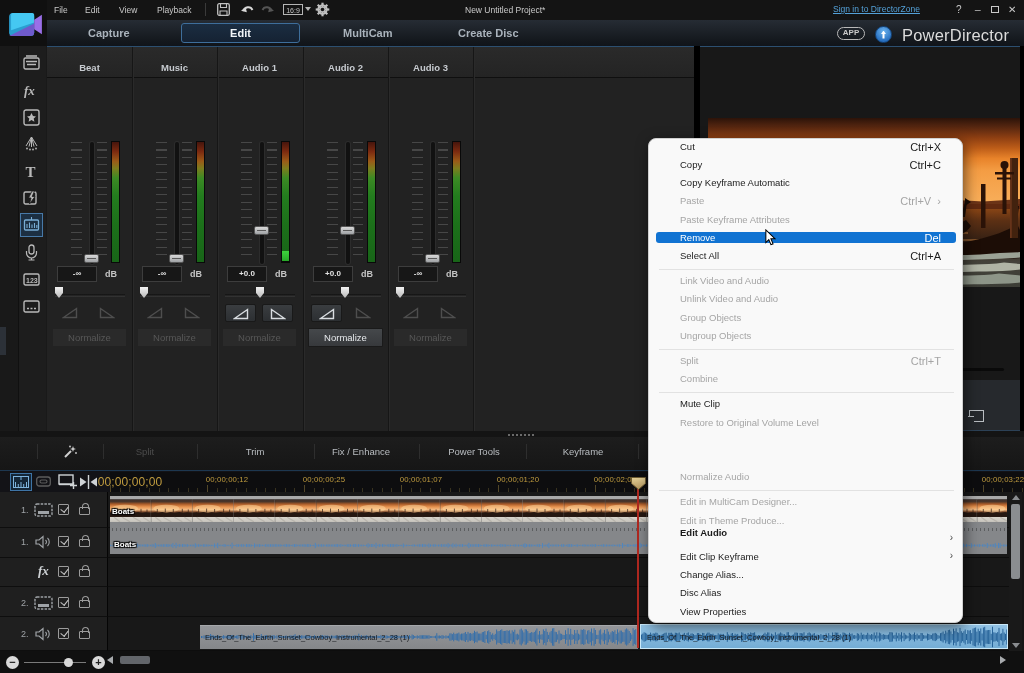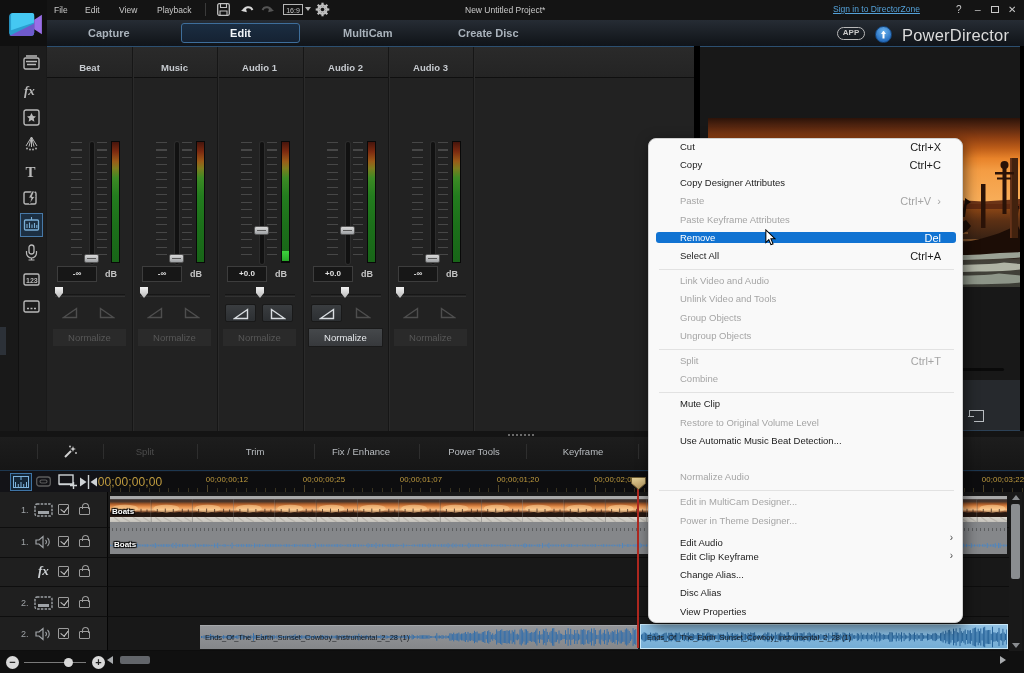--- a/index.html
+++ b/index.html
@@ -592,47 +592,46 @@
 <div class="abs" id="ztrack"></div>
 <div class="abs" id="zdot"></div>
 <div class="abs zbtn" style="left:92px;">+</div>
 <div class="abs" id="hscroll"></div>
 
 <div class="abs" id="menu">
     <div class="mi" style="top:1.8px;">Cut</div>
     <div class="msc" style="top:1.8px;">Ctrl+X</div>
     <div class="mi" style="top:20.0px;">Copy</div>
     <div class="msc" style="top:20.0px;">Ctrl+C</div>
-    <div class="mi" style="top:38.2px;">Copy Designer Attributes</div>
+    <div class="mi" style="top:38.2px;">Copy Keyframe Automatic</div>
     <div class="mi dis" style="top:56.4px;">Paste</div>
     <div class="msc dis" style="top:56.4px;">Ctrl+V&nbsp;&nbsp;›</div>
     <div class="mi dis" style="top:74.6px;">Paste Keyframe Attributes</div>
     <div style="position:absolute;left:7px;top:93.1px;width:300px;height:11px;background:#1173d2;border-radius:3px;"></div>
     <div class="mi" style="top:92.8px;color:#fff;">Remove</div>
     <div class="msc" style="top:92.8px;color:#fff;">Del</div>
     <div class="mi" style="top:111.0px;">Select All</div>
     <div class="msc" style="top:111.0px;">Ctrl+A</div>
     <div class="msep" style="top:129.9px"></div>
     <div class="mi dis" style="top:136.2px;">Link Video and Audio</div>
-    <div class="mi dis" style="top:154.4px;">Unlink Video and Tools</div>
+    <div class="mi dis" style="top:154.4px;">Unlink Video and Audio</div>
     <div class="mi dis" style="top:172.6px;">Group Objects</div>
     <div class="mi dis" style="top:190.8px;">Ungroup Objects</div>
     <div class="msep" style="top:209.7px"></div>
     <div class="mi dis" style="top:216.0px;">Split</div>
     <div class="msc dis" style="top:216.0px;">Ctrl+T</div>
     <div class="mi dis" style="top:234.2px;">Combine</div>
     <div class="msep" style="top:253.1px"></div>
     <div class="mi" style="top:259.4px;">Mute Clip</div>
     <div class="mi dis" style="top:277.6px;">Restore to Original Volume Level</div>
-    <div class="mi" style="top:295.8px;">Use Automatic Music Beat Detection...</div>
     <div class="mi dis" style="top:332.2px;">Normalize Audio</div>
     <div class="msep" style="top:351.1px"></div>
     <div class="mi dis" style="top:357.4px;">Edit in MultiCam Designer...</div>
-    <div class="mi dis" style="top:375.6px;">Power in Theme Designer...</div>
-    <div class="mi" style="top:398px;">Edit Audio</div>
+    <div class="mi dis" style="top:375.6px;">Edit in Theme Produce...</div>
+    <div class="mi" style="top:388px;font-weight:bold;">Edit Audio</div>
     <div class="sub" style="top:393.6px;">›</div>
     <div class="mi" style="top:412.0px;">Edit Clip Keyframe</div>
     <div class="sub" style="top:411.8px;">›</div>
     <div class="mi" style="top:430.2px;">Change Alias...</div>
     <div class="mi" style="top:448.4px;">Disc Alias</div>
     <div class="mi" style="top:466.6px;">View Properties</div>
   </div>
 
 <svg class="abs" style="left:765px;top:229px" width="11" height="17" viewBox="0 0 13 20">
 <path d="M1 1 L1 16 L4.5 12.5 L7 18.5 L9.5 17.5 L7 11.5 L12 11.5 Z" fill="#fff" stroke="#000" stroke-width="1.2"></path>

